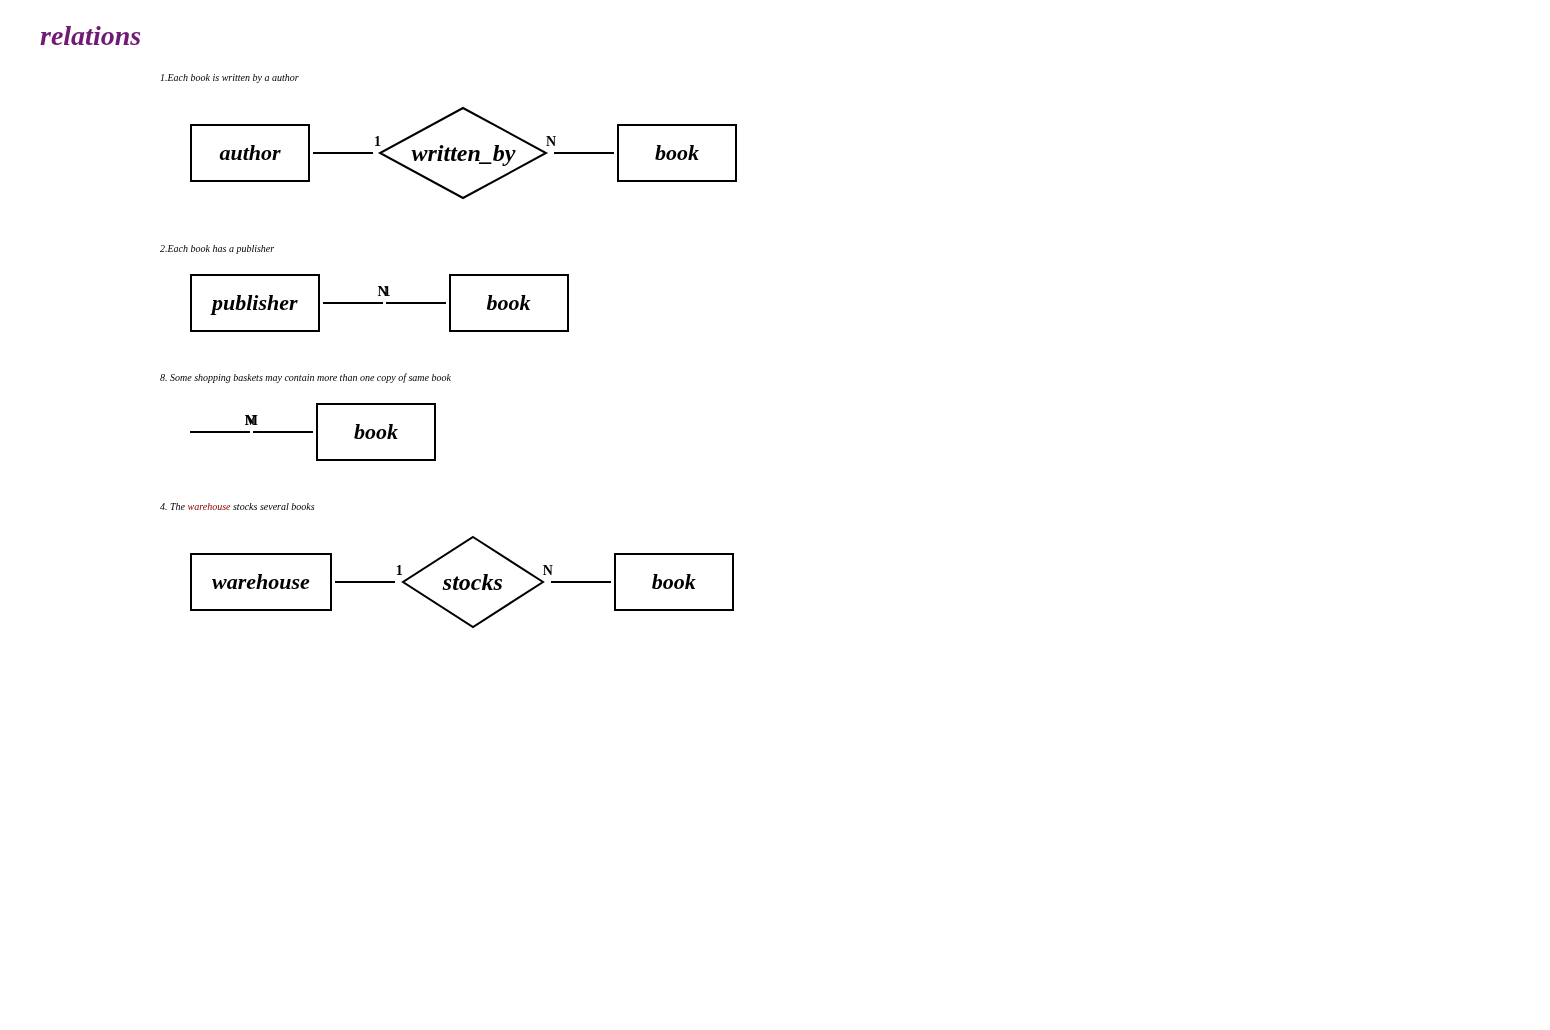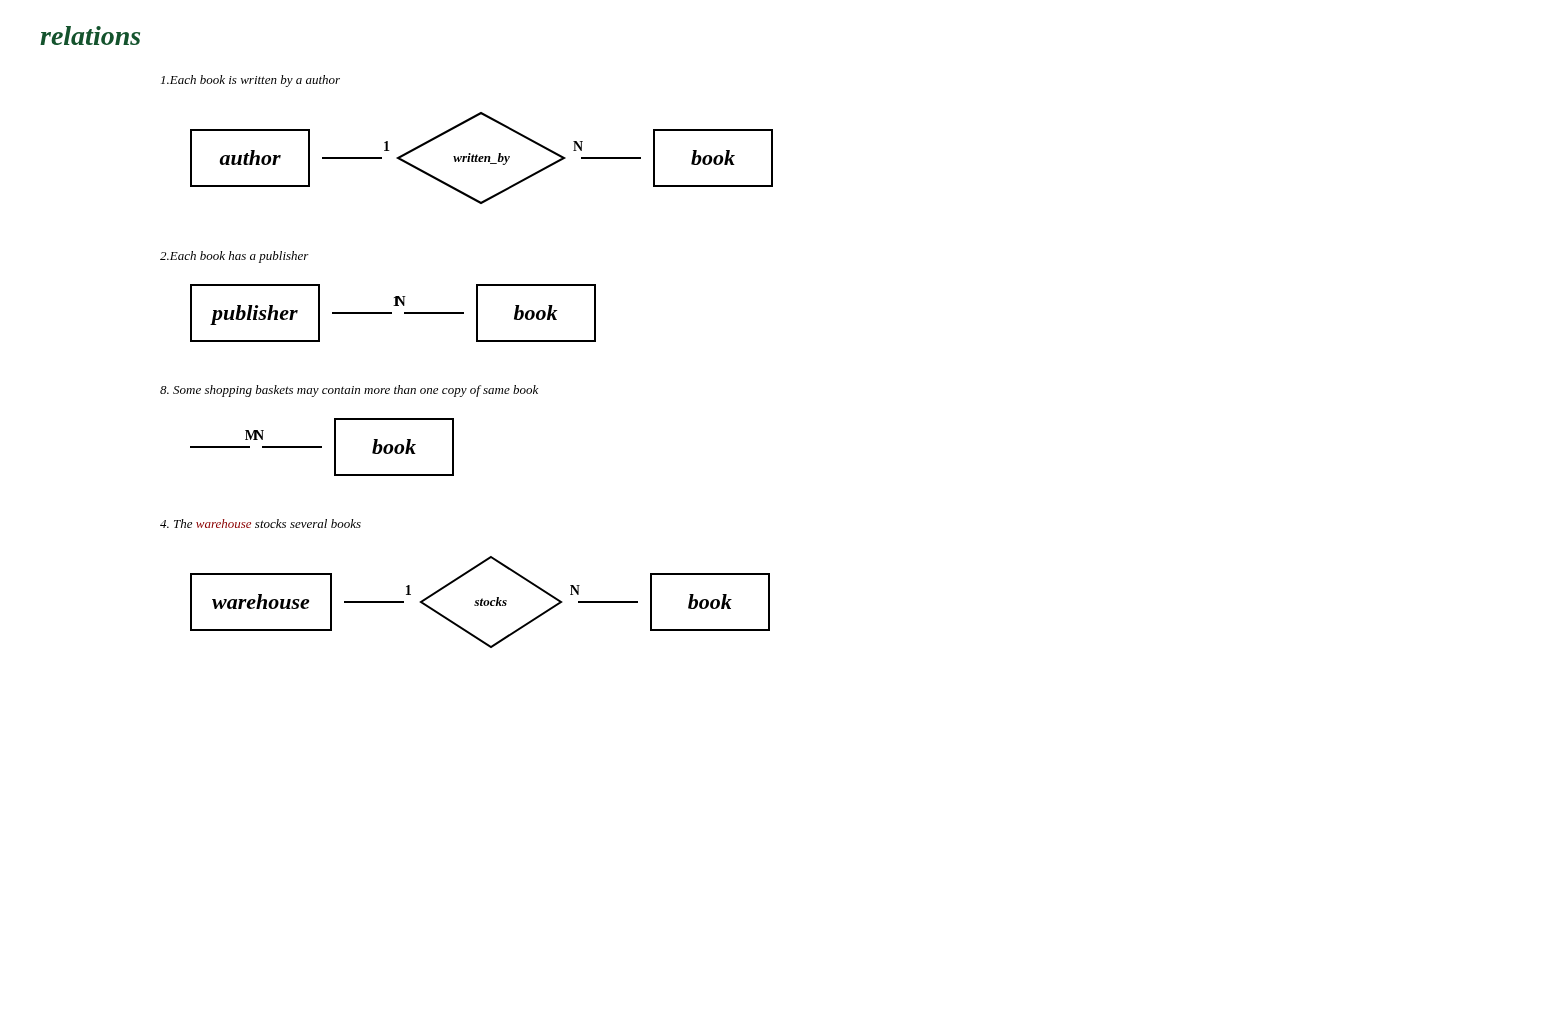--- a/index.html
+++ b/index.html
@@ -9,40 +9,40 @@
       width: 1550px;
       min-height: 1030px;
       padding: 20px 40px;
     }
 
     .page-title {
       font-size: 28px;
       font-style: italic;
       font-weight: bold;
       margin-bottom: 20px;
-      color: #14532d;
+      color: #701a75;
     }
 
     .relation-block {
       margin-bottom: 40px;
     }
 
     .relation-label {
-      font-size: 13px;
+      font-size: 10px;
       font-style: italic;
       color: #000;
       margin-bottom: 20px;
       margin-left: 120px;
     }
 
     .er-diagram {
       display: flex;
       align-items: center;
       margin-left: 150px;
-      gap: 12px;
+      gap: 3px;
       position: relative;
     }
 
     .entity-box {
       border: 2px solid #000;
       padding: 14px 20px;
       font-size: 22px;
       font-style: italic;
       font-weight: bold;
       font-family: Georgia, serif;
@@ -61,21 +61,21 @@
     
     .diamond-container {
       position: relative;
       display: flex;
       align-items: center;
       justify-content: center;
     }
 
     .diamond-label {
       position: absolute;
-      font-size: 13px;
+      font-size: 24px;
       font-style: italic;
       font-weight: bold;
       font-family: Georgia, serif;
       color: #000;
       white-space: nowrap;
       z-index: 2;
     }
 
     .connector-left {
       position: relative;

